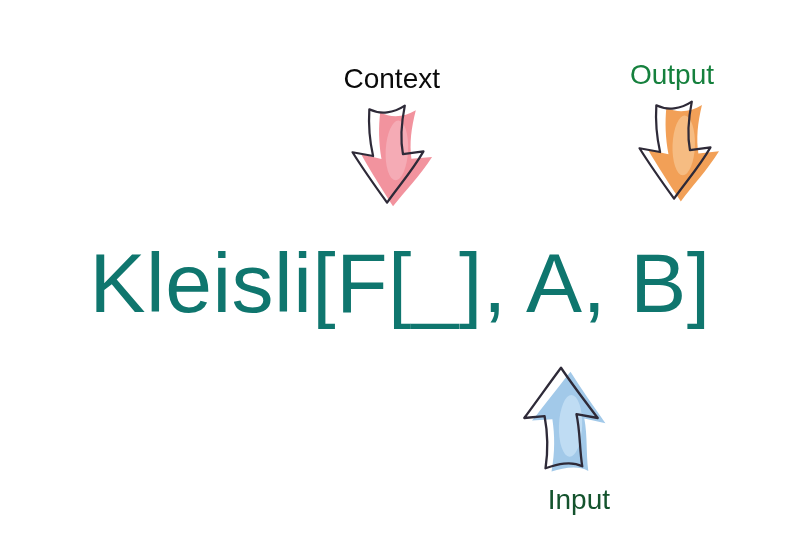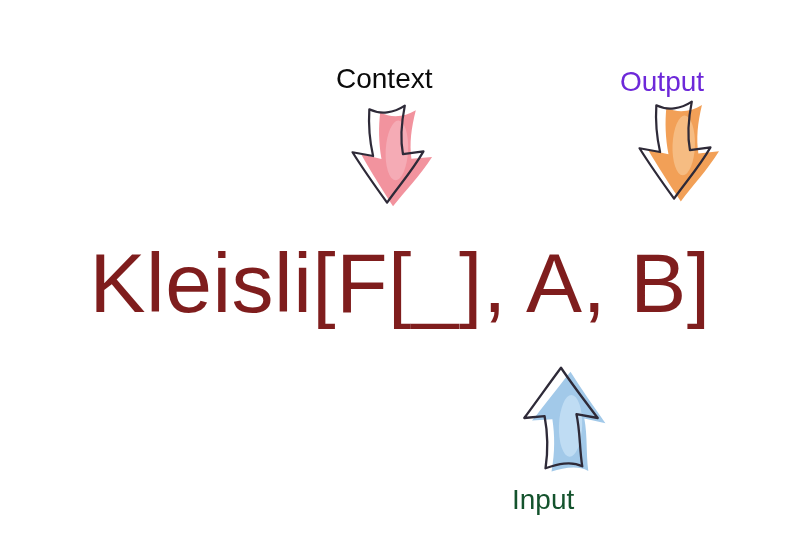--- a/index.html
+++ b/index.html
@@ -9,21 +9,21 @@
   .canvas {
     position: relative;
     width: 800px;
     height: 553px;
     background: #ffffff;
     overflow: hidden;
     font-family: "Liberation Sans", sans-serif;
   }
   .annot-label {
     position: absolute;
-    text-align: left;
+    text-align: right;
     font-size: 28px;
     line-height: 32px;
     color: #0a0a0a;
     white-space: nowrap;
   }
   .main-title {
     position: absolute;
     left: 0;
     right: 0;
     top: 236px;
@@ -63,35 +63,35 @@
       <path d="M30,10 C42,16 56,14 68,6 C64,26 63,42 66,58 L88,55
                C76,76 60,94 49,110 C36,92 22,72 12,56 L34,60
                C30,42 29,26 30,10 Z" style="fill: rgb(242, 147, 158);"></path>
       <ellipse cx="50" cy="50" rx="12" ry="32" style="fill: rgb(245, 171, 181);"></ellipse>
     </g>
     <path class="arrow-outline" d="M30,10 C42,16 56,14 68,6 C64,26 63,42 66,58 L88,55
              C76,76 60,94 49,110 C36,92 22,72 12,56 L34,60
              C30,42 29,26 30,10 Z" style="stroke: rgb(46, 42, 56);"></path>
   </svg>
 
-  <div id="output-label" class="annot-label" style="color: #6d28d9; margin-top: 7px;">Output</div>
+  <div id="output-label" class="annot-label" style="color: #15803d;">Output</div>
 
   <svg id="output-arrow" class="arrow-svg" viewBox="0 0 100 120">
     <g transform="translate(9,3) rotate(2 50 60)">
       <path d="M30,10 C42,16 56,14 68,6 C64,26 63,42 66,58 L88,55
                C76,76 60,94 49,110 C36,92 22,72 12,56 L34,60
                C30,42 29,26 30,10 Z" style="fill: rgb(242, 160, 87);"></path>
       <ellipse cx="50" cy="50" rx="12" ry="32" style="fill: rgb(246, 188, 130);"></ellipse>
     </g>
     <path class="arrow-outline" d="M30,10 C42,16 56,14 68,6 C64,26 63,42 66,58 L88,55
              C76,76 60,94 49,110 C36,92 22,72 12,56 L34,60
              C30,42 29,26 30,10 Z" style="stroke: rgb(46, 42, 56);"></path>
   </svg>
 
-  <div class="main-title" style="color: #7f1d1d;">Kleisli[F[_], A, B]</div>
+  <div class="main-title" style="color: #0f766e;">Kleisli[F[_], A, B]</div>
 
   <svg id="input-arrow" class="arrow-svg" viewBox="0 0 100 120">
     <g transform="translate(8,4) rotate(2 50 60)">
       <path d="M50,8 C62,26 76,44 88,60 L66,56 C70,74 69,92 72,110
                C60,104 46,108 34,112 C37,92 36,74 33,58 L12,60
                C24,44 38,24 50,8 Z" style="fill: rgb(162, 201, 233);"></path>
       <ellipse cx="52" cy="64" rx="12" ry="32" style="fill: rgb(191, 220, 243);"></ellipse>
     </g>
     <path class="arrow-outline" d="M50,8 C62,26 76,44 88,60 L66,56 C70,74 69,92 72,110
              C60,104 46,108 34,112 C37,92 36,74 33,58 L12,60

